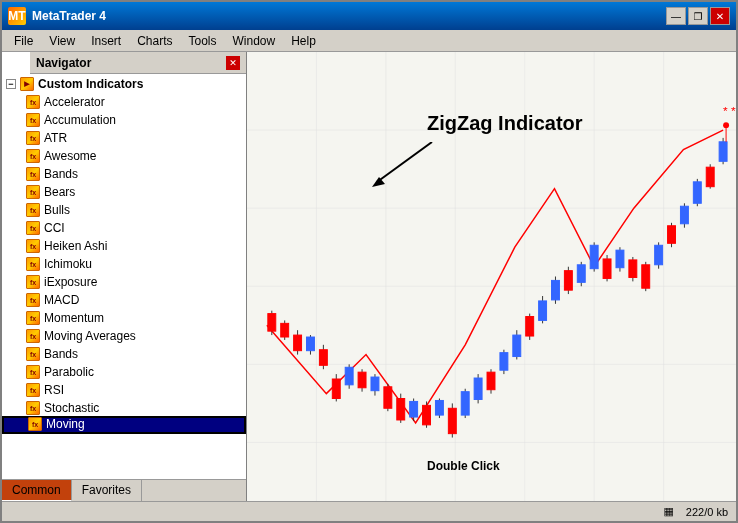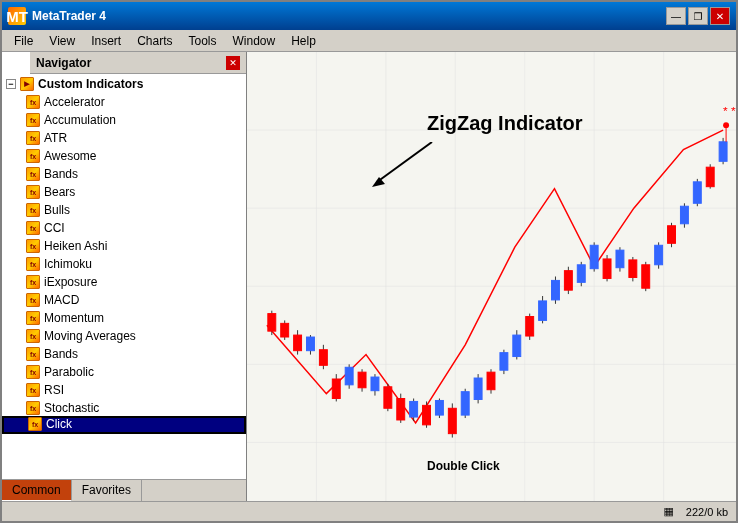--- a/index.html
+++ b/index.html
@@ -41,21 +41,21 @@
     }
 
     .app-icon {
       width: 18px;
       height: 18px;
       background: linear-gradient(135deg, #ff6600, #ffcc00);
       border-radius: 2px;
       display: flex;
       align-items: center;
       justify-content: center;
-      font-size: 15px;
+      font-size: 12px;
       font-weight: bold;
       color: white;
     }
 
     .title-text {
       font-size: 12px;
       font-weight: bold;
     }
 
     .title-bar-controls {
@@ -418,21 +418,21 @@
         <div class="tree-item">
           <div class="tree-icon indicator-icon">fx</div>
           <span>RSI</span>
         </div>
         <div class="tree-item">
           <div class="tree-icon indicator-icon">fx</div>
           <span>Stochastic</span>
         </div>
         <div class="tree-item selected">
           <div class="tree-icon indicator-icon">fx</div>
-          <span>Click</span>
+          <span>Moving</span>
         </div>
       </div>
 
       <div class="navigator-tabs">
         <div class="nav-tab active">Common</div>
         <div class="nav-tab">Favorites</div>
       </div>
     </div>
 
     <div class="chart-area">

